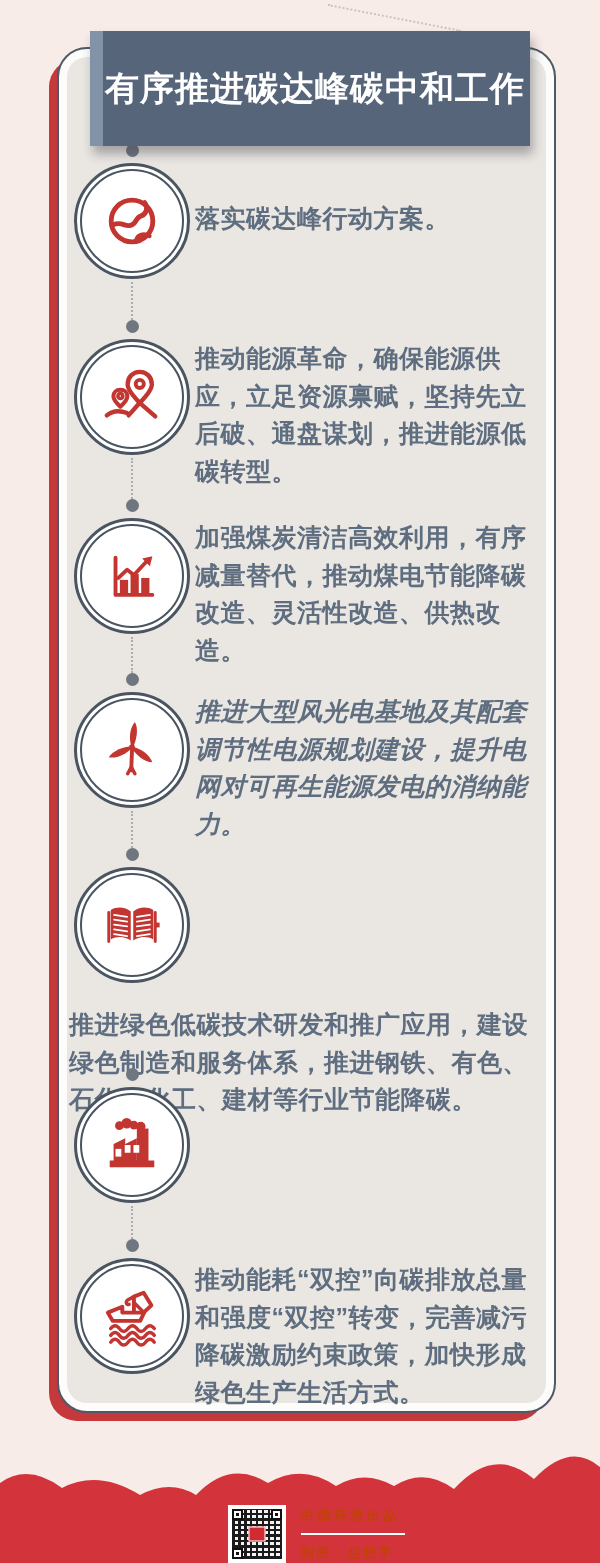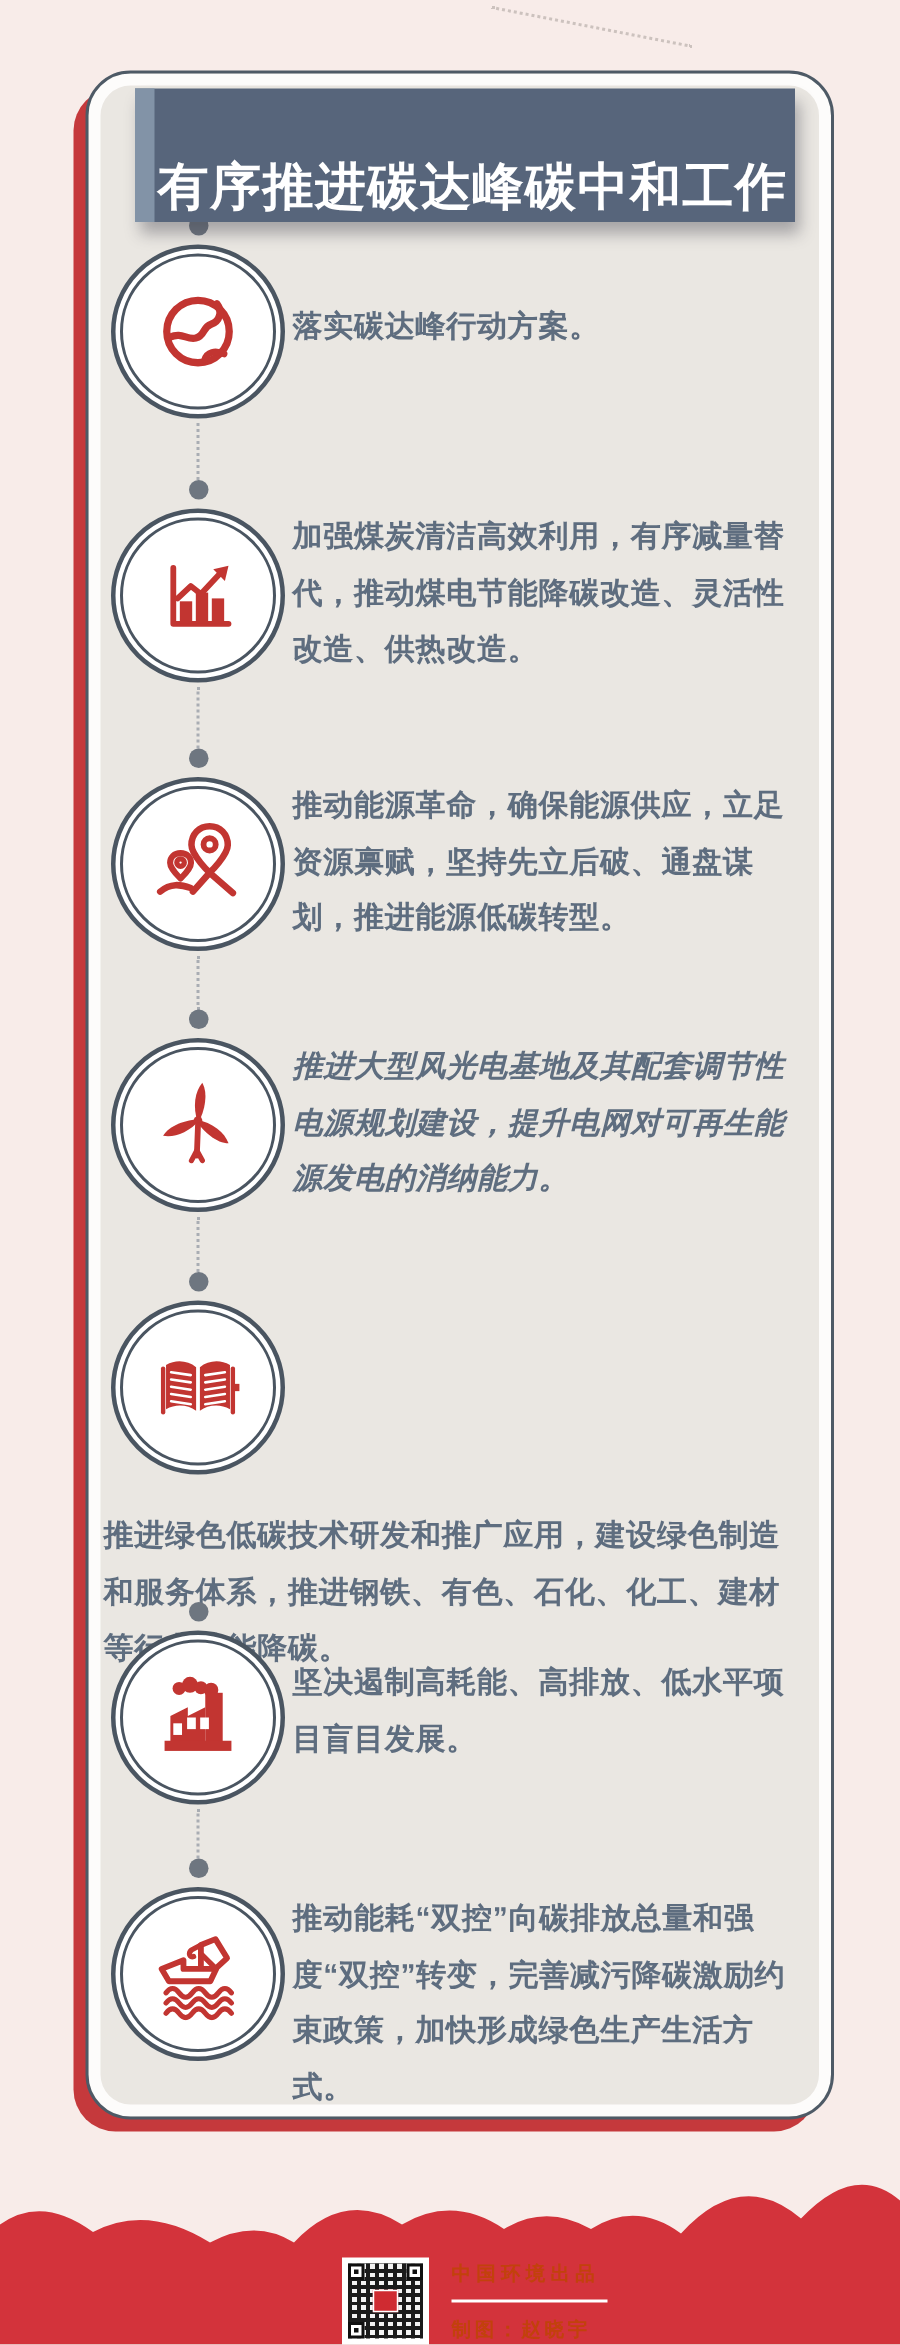--- a/index.html
+++ b/index.html
@@ -39,34 +39,33 @@
     border:3px solid #4a5561;border-radius:50%;background:#fff;
   }
   .circle-inner{
     position:absolute;inset:3px;border:2px solid #4a5561;border-radius:50%;
     background:#fff;display:flex;align-items:center;justify-content:center;
   }
   .connector{flex:1 1 auto;width:0;border-left:2px dotted #a9adb3;margin-top:3px;}
   .item:nth-child(7) .connector{display:none;}
   .item-text{
     flex:1;margin-top:20px;padding-right:6px;
-    font-size:20px;line-height:37.5px;font-weight:700;color:#5e6d7f;
+    font-size:25px;line-height:37.5px;font-weight:700;color:#5e6d7f;
     letter-spacing:0.5px;
   }
   .item:nth-child(1) .item-text{margin-top:56px;}
   .item:nth-child(6) .item-text{margin-top:36px;}
   .item:nth-child(7) .item-text{margin-top:22px;}
   
   .banner{
-    position:absolute;left:90px;top:31px;width:440px;height:89px;
+    position:absolute;left:90px;top:31px;width:440px;height:115px;
     background:#57657b;
     box-shadow:3px 8px 10px rgba(60,60,72,.4);
-    display:flex;align-items:flex-end;justify-content:center;
+    display:flex;align-items:center;justify-content:center;
     z-index:5;
-    margin-top:28px;
   }
   .banner:before{
     content:"";position:absolute;left:0;top:0;bottom:0;width:13px;background:#8293a7;
   }
   .banner-title{
     color:#fff;font-size:34px;font-weight:700;letter-spacing:1px;white-space:nowrap;
     padding-left:10px;
   }
   
   .footer{position:absolute;left:0;bottom:0;width:600px;height:130px;z-index:6;}
@@ -125,56 +124,56 @@
     <div class="item-text">落实碳达峰行动方案。</div>
   </div>
 
   <div class="item">
     <div class="icon-col">
       <div class="node-dot"></div>
       <div class="circle">
         <div class="circle-inner">
           <span>
             <svg width="62" height="62" viewBox="0 0 64 64">
-              <path class="stroke" d="M15,13 L15,51.5 L53,51.5" stroke-width="4"></path>
-              <rect class="fillr" x="19.5" y="36" width="8.5" height="15.5"></rect>
-              <rect class="fillr" x="30.5" y="30" width="8.5" height="21.5"></rect>
-              <rect class="fillr" x="41.5" y="34" width="8.5" height="17.5"></rect>
-              <path class="stroke" d="M18,34 L27,25.5 L34,31 L46.5,17.5" stroke-width="4"></path>
-              <path class="fillr" d="M42.5,14 L53,11.5 L50.5,22 Z"></path>
-            </svg>
-          </span>
-        </div>
-      </div>
-      <div class="connector"></div>
-    </div>
-    <div class="item-text">加强煤炭清洁高效利用，有序减量替代，推动煤电节能降碳改造、灵活性改造、供热改造。</div>
-  </div>
-
-  <div class="item">
-    <div class="icon-col">
-      <div class="node-dot"></div>
-      <div class="circle">
-        <div class="circle-inner">
-          <span>
-            <svg width="62" height="62" viewBox="0 0 64 64">
               <path class="stroke" d="M40,6 C32.8,6 27.5,11.5 27.5,19 C27.5,26 40,38 40,38 C40,38 52.5,26 52.5,19 C52.5,11.5 47.2,6 40,6 Z" stroke-width="4.5"></path>
               <circle class="stroke" cx="40" cy="18.5" r="4.2" stroke-width="4"></circle>
               <path class="stroke" d="M20,24.5 C15.6,24.5 12.8,27.4 12.8,31.2 C12.8,35.2 20,42 20,42 C20,42 27.2,35.2 27.2,31.2 C27.2,27.4 24.4,24.5 20,24.5 Z" stroke-width="4.2"></path>
               <circle class="stroke" cx="20" cy="31" r="2.6" stroke-width="3.6"></circle>
               <path class="stroke" d="M6,51 C13,45 20,46 27,48.5" stroke-width="4.5"></path>
               <path class="stroke" d="M40,38 L28.5,51" stroke-width="4.5"></path>
               <path class="stroke" d="M40,38 L56,52" stroke-width="4.5"></path>
             </svg>
           </span>
         </div>
       </div>
       <div class="connector"></div>
     </div>
     <div class="item-text">推动能源革命，确保能源供应，立足资源禀赋，坚持先立后破、通盘谋划，推进能源低碳转型。</div>
+  </div>
+
+  <div class="item">
+    <div class="icon-col">
+      <div class="node-dot"></div>
+      <div class="circle">
+        <div class="circle-inner">
+          <span>
+            <svg width="62" height="62" viewBox="0 0 64 64">
+              <path class="stroke" d="M15,13 L15,51.5 L53,51.5" stroke-width="4"></path>
+              <rect class="fillr" x="19.5" y="36" width="8.5" height="15.5"></rect>
+              <rect class="fillr" x="30.5" y="30" width="8.5" height="21.5"></rect>
+              <rect class="fillr" x="41.5" y="34" width="8.5" height="17.5"></rect>
+              <path class="stroke" d="M18,34 L27,25.5 L34,31 L46.5,17.5" stroke-width="4"></path>
+              <path class="fillr" d="M42.5,14 L53,11.5 L50.5,22 Z"></path>
+            </svg>
+          </span>
+        </div>
+      </div>
+      <div class="connector"></div>
+    </div>
+    <div class="item-text">加强煤炭清洁高效利用，有序减量替代，推动煤电节能降碳改造、灵活性改造、供热改造。</div>
   </div>
 
   <div class="item">
     <div class="icon-col">
       <div class="node-dot"></div>
       <div class="circle">
         <div class="circle-inner">
           <span>
             <svg width="62" height="62" viewBox="0 0 64 64">
               <g transform="translate(32,29)">
@@ -249,21 +248,20 @@
               <rect class="fillr" x="9" y="48" width="46" height="7"></rect>
               <rect x="15" y="36" width="6" height="8" fill="#ffffff"></rect>
               <rect x="24.5" y="32" width="6" height="8" fill="#ffffff"></rect>
               <rect x="33.5" y="32" width="6" height="8" fill="#ffffff"></rect>
             </svg>
           </span>
         </div>
       </div>
       <div class="connector"></div>
     </div>
-    <div class="item-text">坚决遏制高耗能、高排放、低水平项目盲目发展。</div>
   </div>
 
   <div class="item">
     <div class="icon-col">
       <div class="node-dot"></div>
       <div class="circle">
         <div class="circle-inner">
           <span>
             <svg width="62" height="62" viewBox="0 0 64 64">
               <path class="stroke" d="M7,28.5 L22,22.5 L22,28.5 L44.5,28.5 L40.5,37 L12,37 Z" stroke-width="4"></path>

